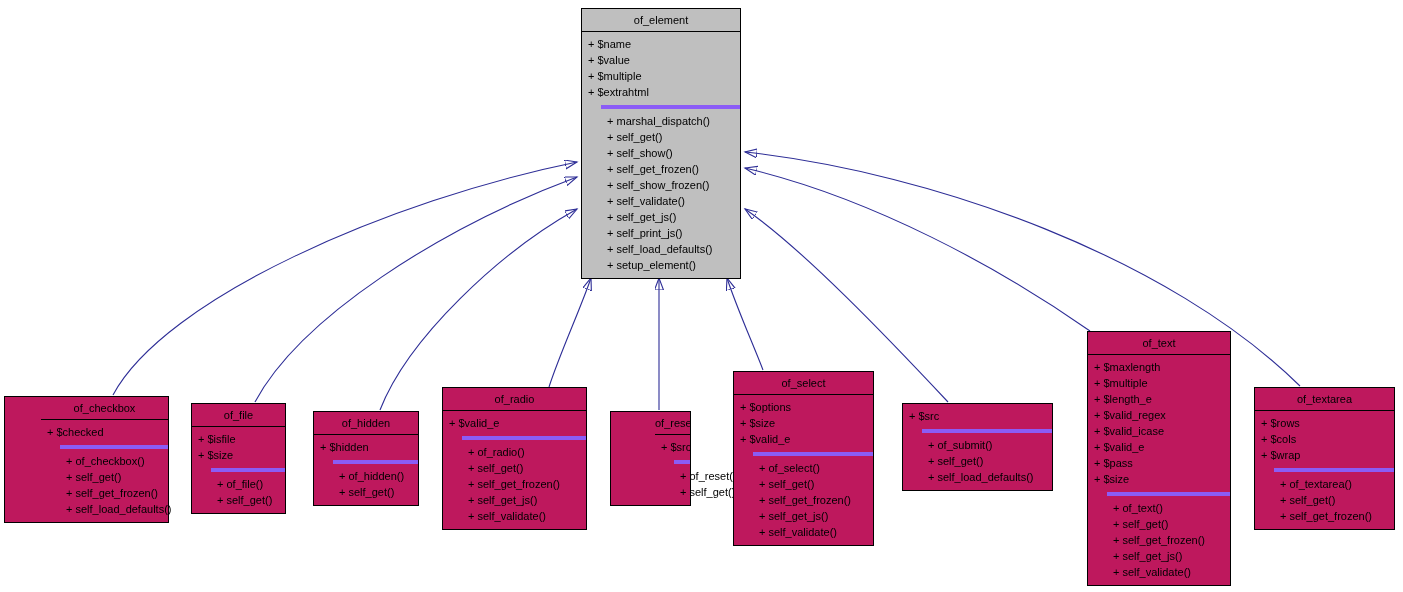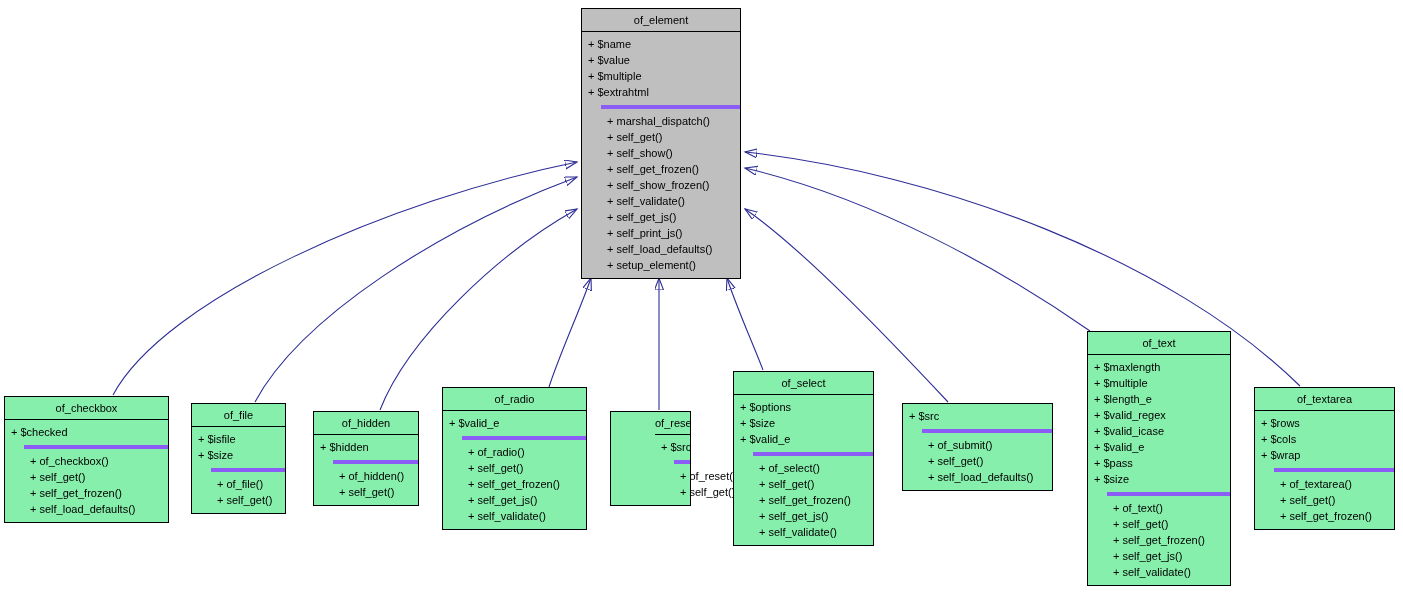--- a/index.html
+++ b/index.html
@@ -6,35 +6,35 @@
   body { font-family:"Liberation Sans", "DejaVu Sans", sans-serif; }
   .canvas {
     position:relative; width:1403px; height:592px;
     background:#ffffff; overflow:hidden;
   }
   svg.edges { position:absolute; left:0; top:0; }
   svg.edges path { fill:none; stroke:#2d2d96; stroke-width:1.1; }
 
   .uml-class {
     position:absolute; box-sizing:border-box;
-    background:#86efac; border:1px solid #000000;
+    background:#be185d; border:1px solid #000000;
     font-size:11px; color:#000000; cursor:pointer;
   }
   .uml-class.root { background:#bfbfbf; }
   .uml-title {
     height:22px; line-height:22px; text-align:center;
     border-bottom:1px solid #000000; white-space:nowrap; overflow:hidden;
   }
   .uml-section { padding:4px 6px 5px 6px; }
   .uml-section.methods { border-top:4px solid #8b5cf6;margin-left:19px; }
   .uml-row { height:16px; line-height:16px; white-space:nowrap; }
 
   
   #cls-of-element  { left:581px;  top:8px;   width:160px; }
-  #cls-of-checkbox { left:4px;    top:396px; width:165px; }
+  #cls-of-checkbox { left:4px;    top:396px; width:165px;padding-left:36px; }
   #cls-of-file     { left:191px;  top:403px; width:95px;  }
   #cls-of-hidden   { left:313px;  top:411px; width:106px; }
   #cls-of-radio    { left:442px;  top:387px; width:145px; }
   #cls-of-reset    { left:610px;  top:411px; width:81px;padding-left:44px; }
   #cls-of-select   { left:733px;  top:371px; width:141px; }
   #cls-of-submit   { left:902px;  top:403px; width:151px; }
   #cls-of-text     { left:1087px; top:331px; width:144px; }
   #cls-of-textarea { left:1254px; top:387px; width:141px; }
 </style>
 </head>

